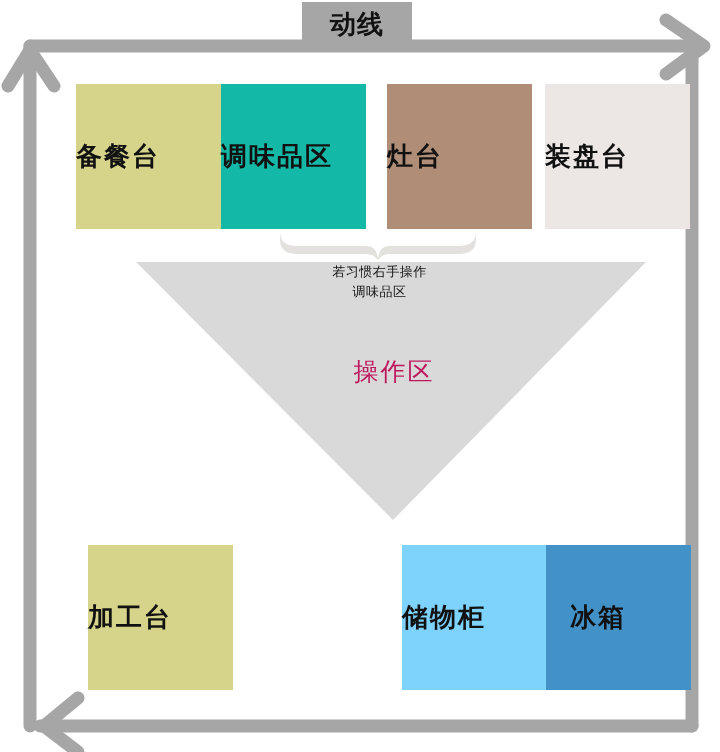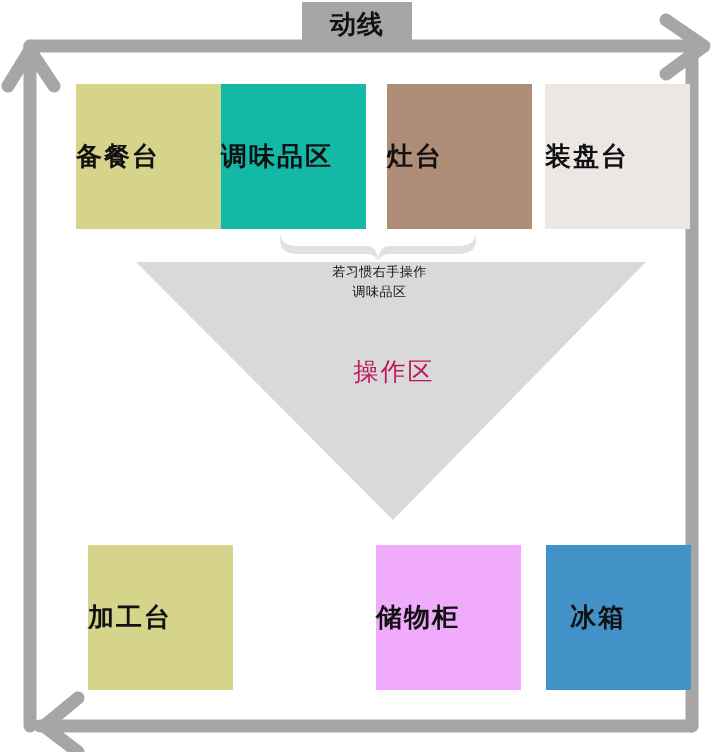--- a/index.html
+++ b/index.html
@@ -155,20 +155,20 @@
   <div class="station" style="left:387px; top:84px; width:145px; height:145px; background:#b08d76;">
     <span>灶台</span>
   </div>
   <div class="station" style="left:545px; top:84px; width:145px; height:145px; background:#ece7e5;">
     <span>装盘台</span>
   </div>
 
   <div class="station" style="left:88px; top:545px; width:145px; height:145px; background:#d6d48a;">
     <span>加工台</span>
   </div>
-  <div class="station" style="left:376px; top:545px; width:145px; height:145px; background:#f0abfc;">
+  <div class="station" style="left:402px; top:545px; width:145px; height:145px; background:#7dd3fc;">
     <span>储物柜</span>
   </div>
   <div class="station" style="left:546px; top:545px; width:145px; height:145px; background:#4292c8;padding-left:24px;">
     <span>冰箱</span>
   </div>
 
 </div>
 
 </body></html>

